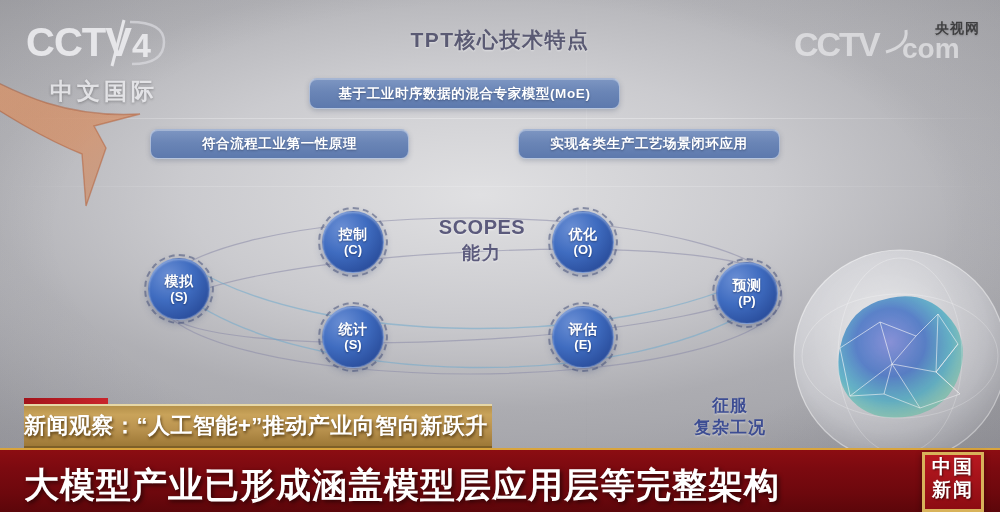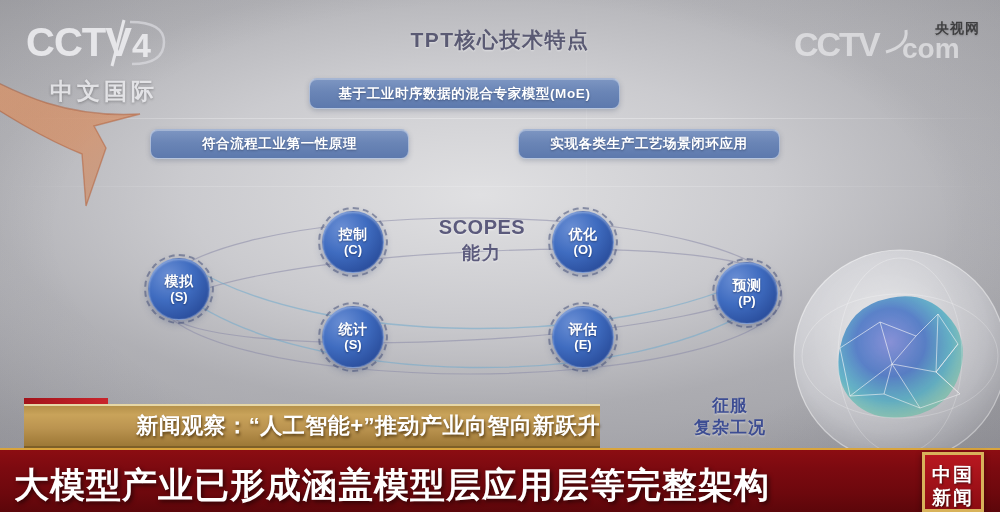--- a/index.html
+++ b/index.html
@@ -114,54 +114,54 @@
   
   .wm { position:absolute; right:16px; top:18px; width:190px; height:46px; opacity:.62; }
   .wm-cn {
     position:absolute; right:20px; top:20px;
     color:#000000; font-size:14px; font-weight:bold; letter-spacing:1px;
     opacity:.62; text-shadow:0 1px 2px rgba(0,0,0,.3);
   }
 
   
   .lt-sub {
-    position:absolute; left:24px; top:404px; width:576px; height:44px;
+    position:absolute; left:24px; top:404px; width:468px; height:44px;
     background:linear-gradient(180deg, #b5914a 0%, #c9a35a 22%, #bb9450 55%, #9d7836 100%);
     border-top:2px solid #e6d7a6;
     border-bottom:2px solid #7d5f28;
-    display:flex; align-items:center; justify-content:flex-end;
+    display:flex; align-items:center; justify-content:flex-start;
   }
   .lt-sub span {
     color:#ffffff; font-weight:bold; font-size:22px; letter-spacing:.5px;
     text-shadow:1px 2px 3px rgba(60,38,6,.75);
     white-space:nowrap;
   }
   .lt-sub-cap {
     position:absolute; left:24px; top:398px; width:84px; height:7px;
     background:linear-gradient(90deg,#a2131a,#c9252c);
   }
 
   .lt-main {
     position:absolute; left:0; right:0; top:448px; height:64px;
     background:linear-gradient(180deg, #8c0d12 0%, #7c0a10 30%, #6d080d 70%, #5c060a 100%);
     border-top:2px solid #d9a43c;
     display:flex; align-items:center;
   }
   .lt-main span {
     color:#ffffff; font-weight:bold; font-size:35px; letter-spacing:1px;
-    padding-left:14px; white-space:nowrap;
+    padding-left:24px; white-space:nowrap;
     text-shadow:2px 2px 4px rgba(0,0,0,.6);
     margin-top:9px;
   }
 
   .prog-badge {
     position:absolute; right:16px; top:452px; width:62px; height:60px;
     background:linear-gradient(180deg,#b81820,#8c0c12);
     border:3px solid #d8b25a;
-    display:flex; flex-direction:column; align-items:center; justify-content:flex-end;
+    display:flex; flex-direction:column; align-items:center; justify-content:flex-start;
     box-shadow:0 2px 6px rgba(0,0,0,.45);
   }
   .prog-badge span {
     color:#fff; font-weight:bold; font-size:19px; letter-spacing:2px; line-height:1.22;
     text-shadow:1px 1px 2px rgba(0,0,0,.55);
   }
 </style>
 </head>
 <body>
 

